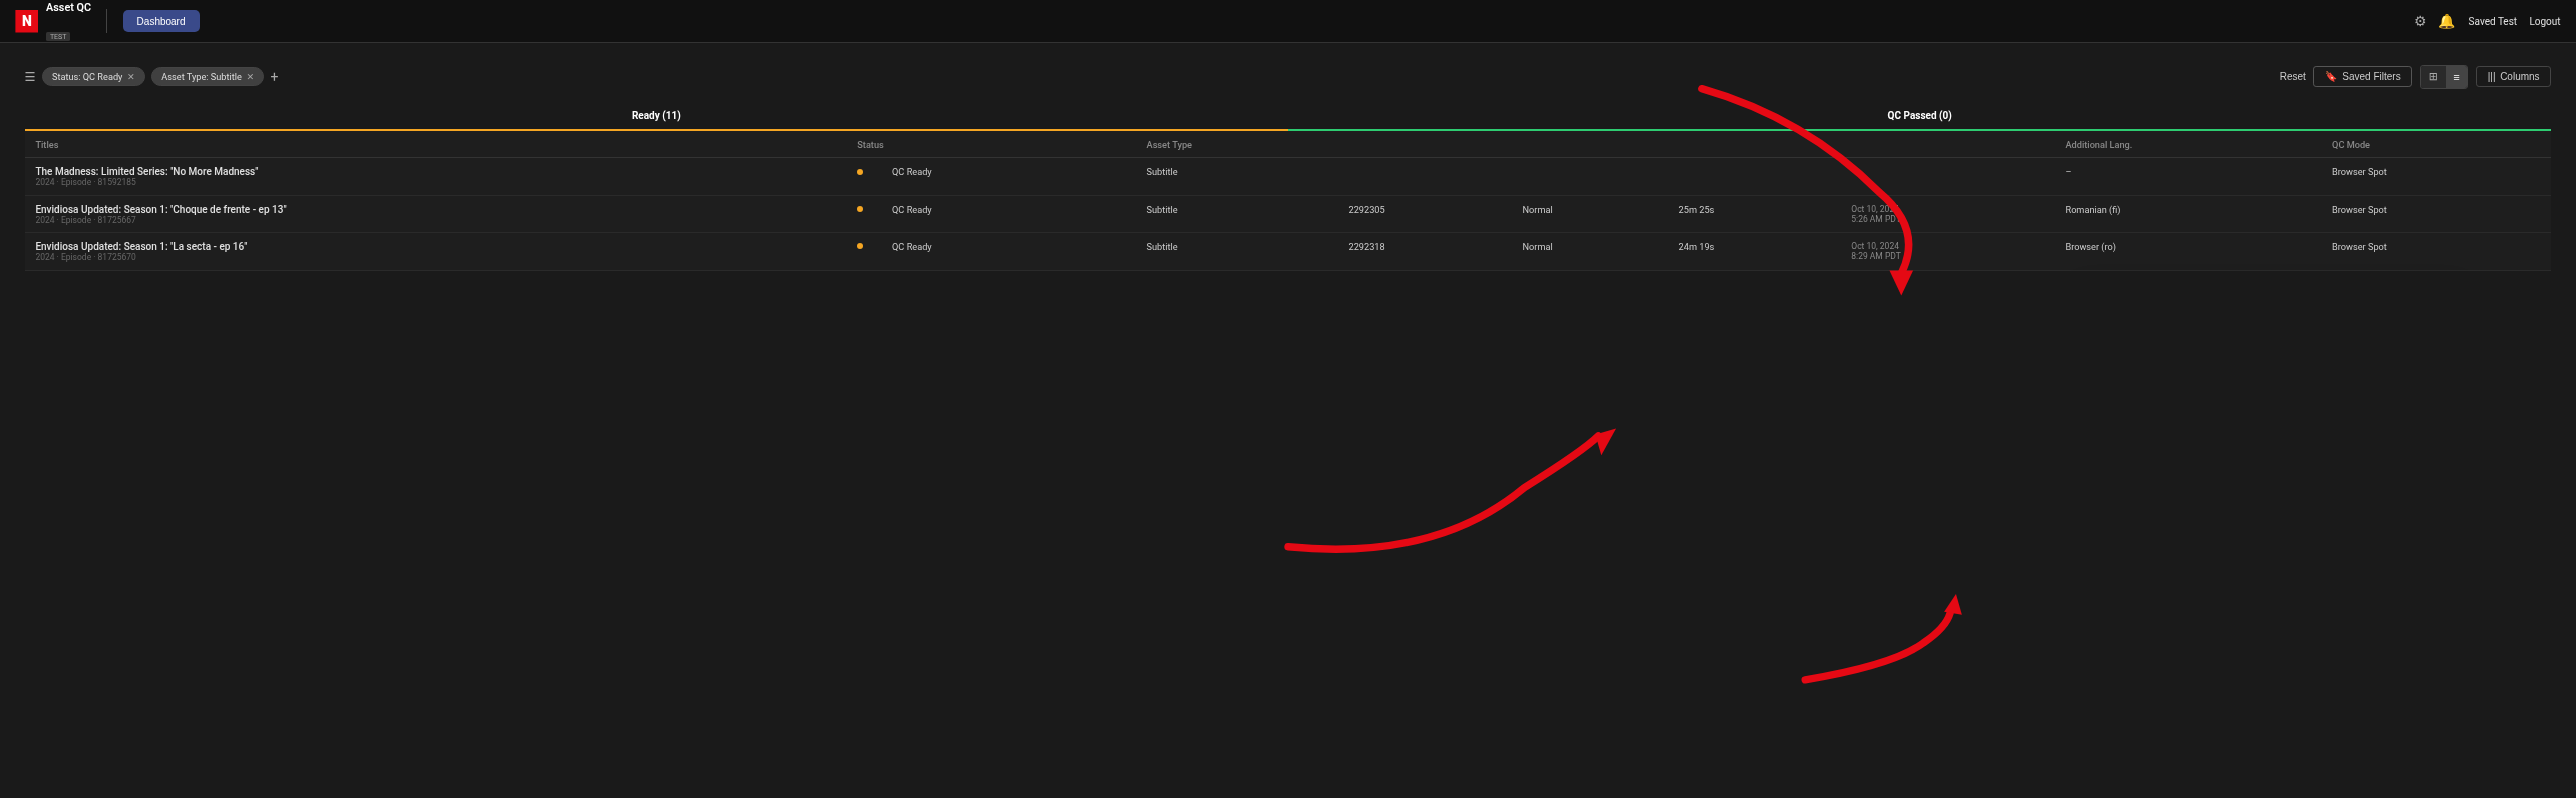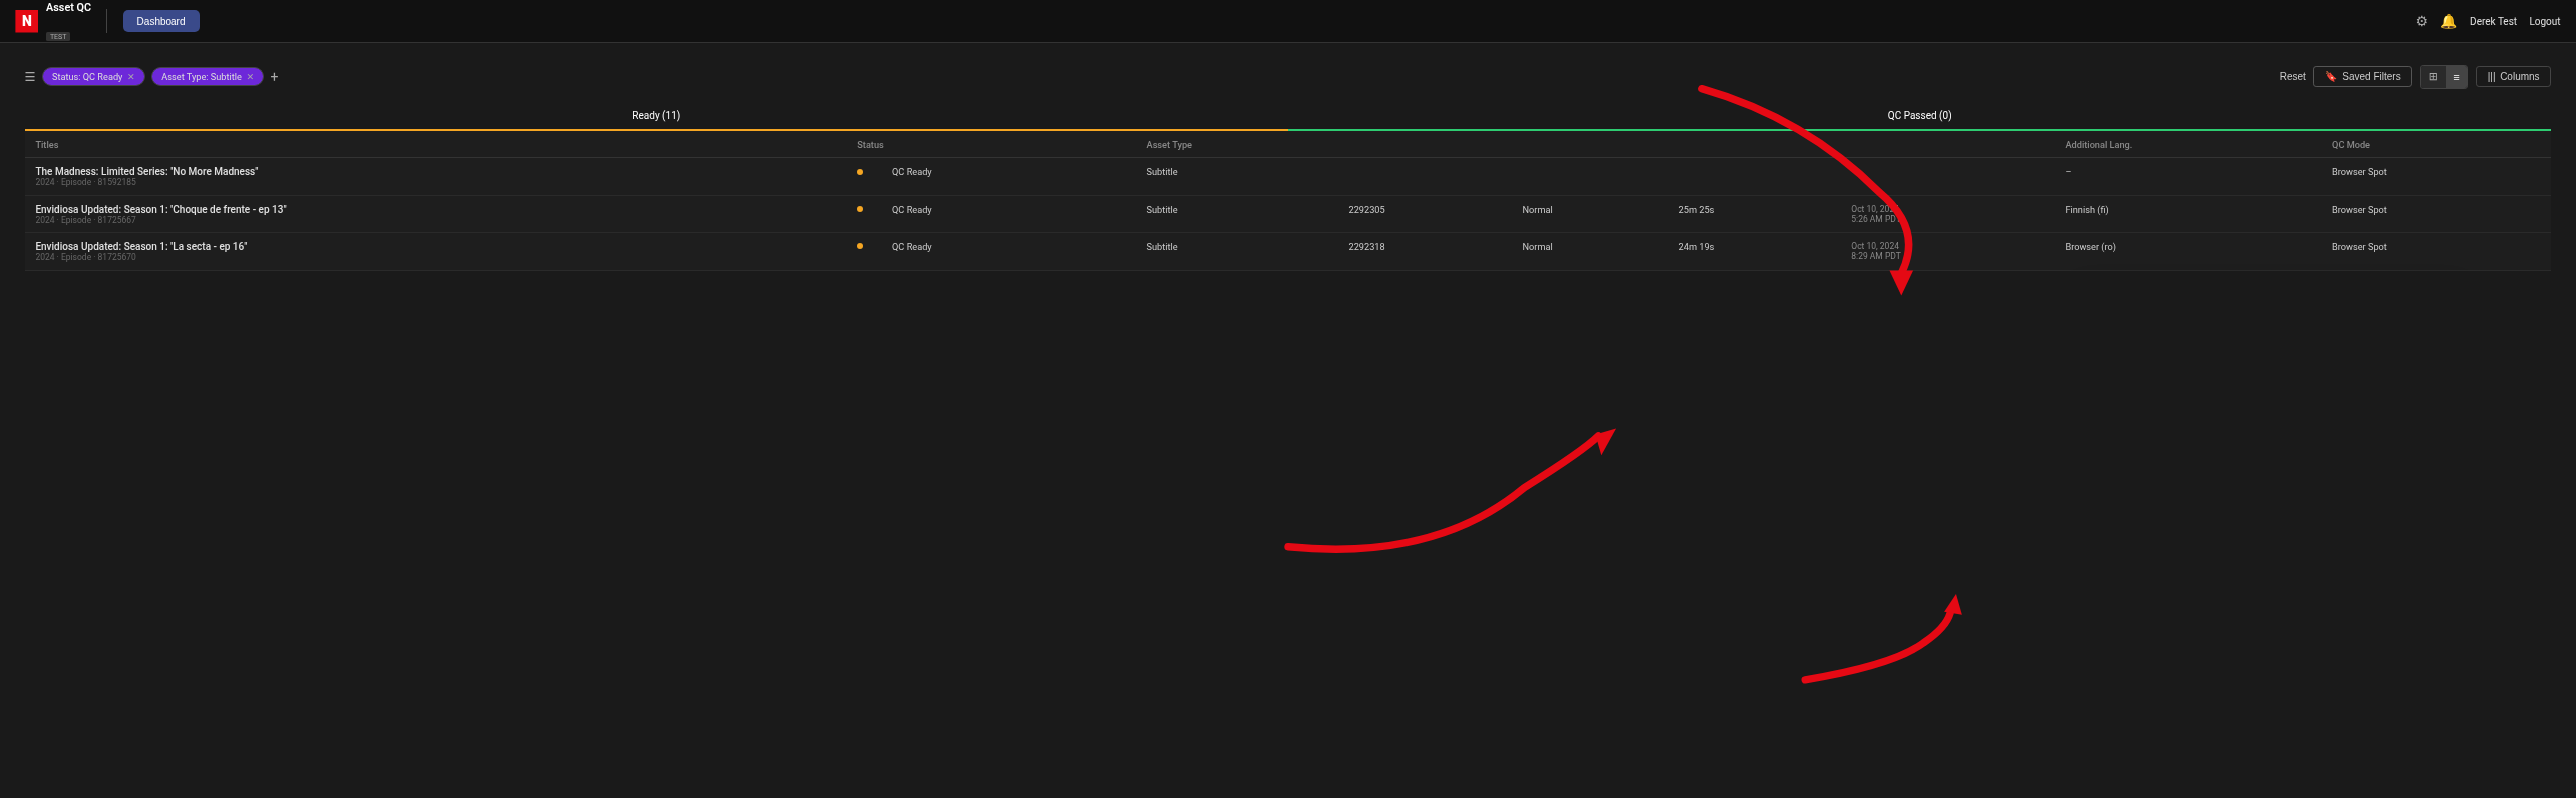--- a/index.html
+++ b/index.html
@@ -112,21 +112,21 @@
       gap: 6.2px;
       margin-bottom: 14px;
       position: relative;
     }
     .filter-icon {
       color: #aaa;
       font-size: 12.3px;
       cursor: pointer;
     }
     .filter-chip {
-      background: #6d28d9;
+      background: #404040;
       border: 0.8px solid #444;
       border-radius: 15.4px;
       padding: 3.1px 9.2px;
       font-size: 9.2px;
       color: #ddd;
       display: flex;
       align-items: center;
       gap: 4.6px;
       cursor: pointer;
       justify-content: space-between;
@@ -199,21 +199,21 @@
 
     
     .status-tabs {
       display: flex;
       background: #1a1a1a;
       margin-bottom: 0;
     }
     .status-tab {
       padding: 7.7px 0;
       font-size: 10px;
-      font-weight: 400;
+      font-weight: 700;
       color: #888;
       cursor: pointer;
       text-align: center;
       flex: 1;
       border-bottom: 2.3px solid transparent;
       position: relative;
     }
     .status-tab.active-yellow {
       color: #fff;
       border-bottom-color: #f5a623;
@@ -384,21 +384,21 @@
     <div class="brand-text">
       <span class="brand-name">Asset QC</span>
       <span class="brand-badge">TEST</span>
     </div>
   </div>
   <div class="header-divider"></div>
   <button class="dashboard-btn">Dashboard</button>
   <div class="header-right">
     <span class="header-icon">⚙</span>
     <span class="header-icon">🔔</span>
-    <span class="header-user">Derek Test</span>
+    <span class="header-user">Saved Test</span>
     <span class="header-logout">Logout</span>
   </div>
 </header>
 
 <div class="main">
 
   <div class="filter-bar">
     <span class="filter-icon">☰</span>
     <div class="filter-chip">
       <span>Status: QC Ready</span>
@@ -483,21 +483,21 @@
                 <span class="status-dot"></span>
                 <span>QC Ready</span>
               </div>
             </td>
             <td>Subtitle</td>
             <td>2292305</td>
             <td>Normal</td>
             <td>25m 25s</td>
             <td style="white-space:pre;font-size:8.5px;color:#888;">Oct 10, 2024
 5:26 AM PDT</td>
-            <td>Finnish (fi)</td>
+            <td>Romanian (fi)</td>
             <td>
               <div style="line-height:1.4;">Browser Spot</div>
             </td>
           </tr>
           <tr class="table-row">
             <td class="title-cell">
               <div class="title-main">Envidiosa Updated: Season 1: "La secta - ep 16"</div>
               <div class="title-sub">2024 · Episode · 81725670</div>
             </td>
             <td>

